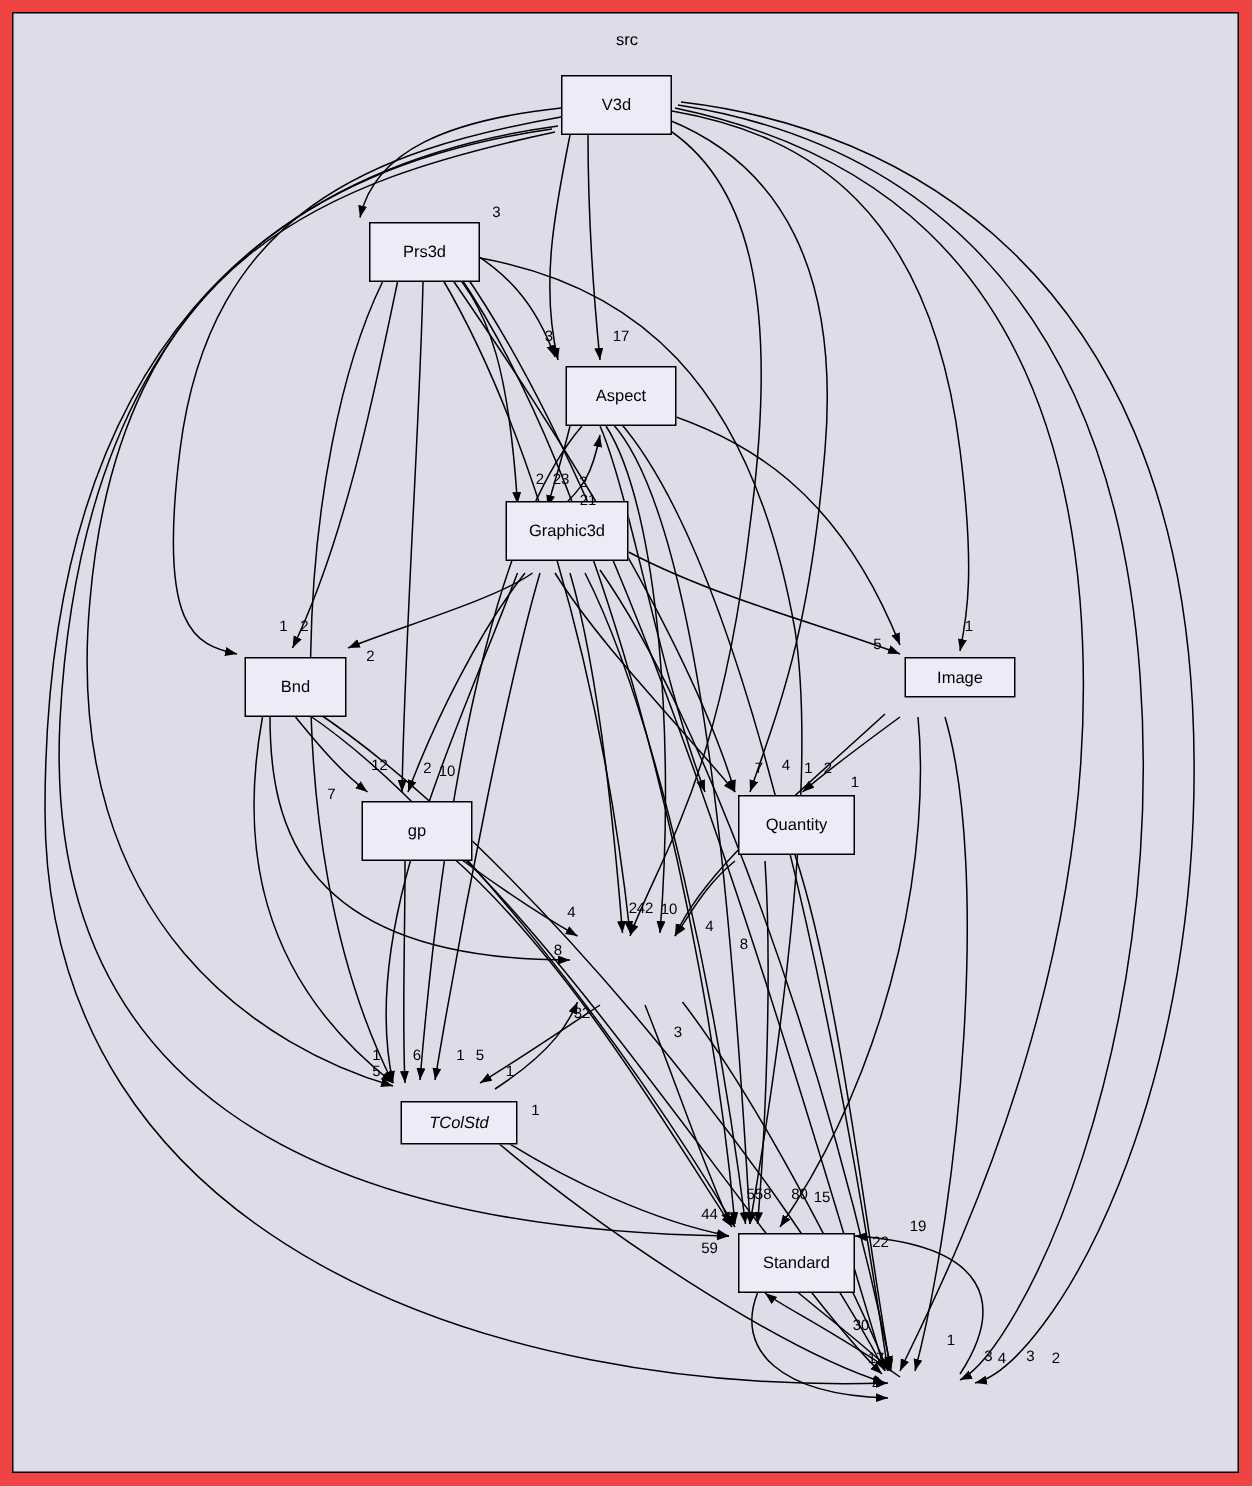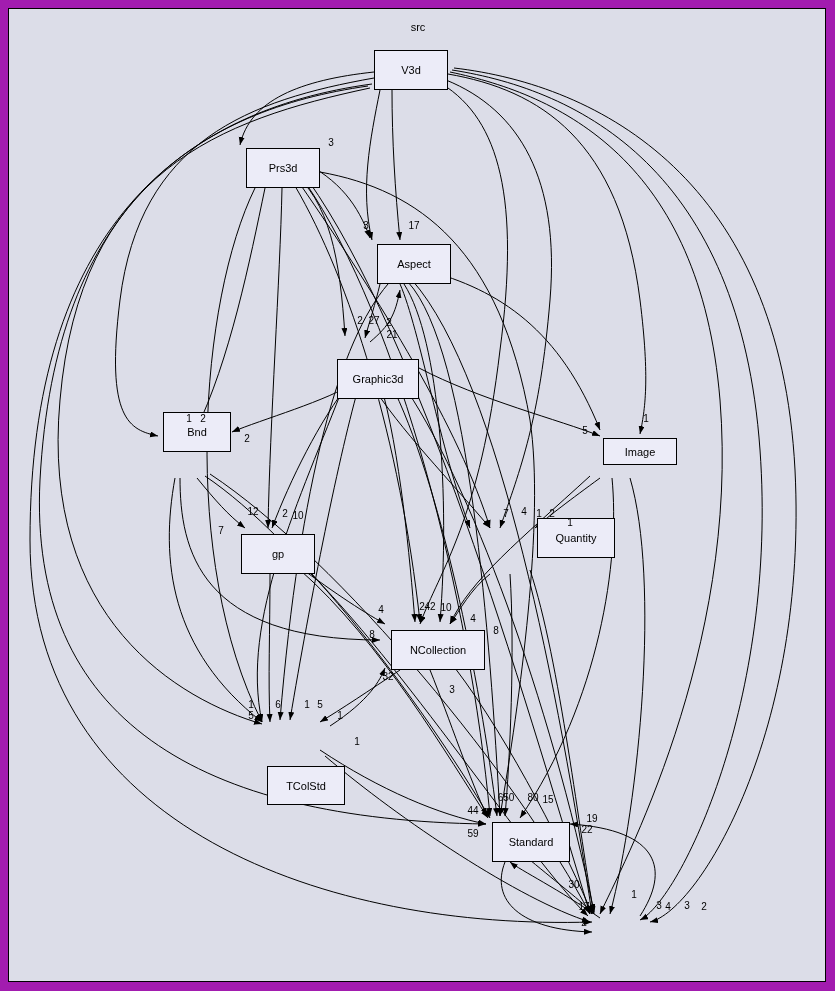--- a/index.html
+++ b/index.html
@@ -4,21 +4,21 @@
 <style>
   html, body {
     margin: 0;
     padding: 0;
     background: #ffffff;
   }
   #canvas {
     position: relative;
     width: 835px;
     height: 991px;
-    background: #a21caf;
+    background: #ef4444;
     font-family: "Liberation Sans", sans-serif;
     overflow: hidden;
   }
   #cluster-box {
     position: absolute;
     left: 8px;
     top: 8px;
     width: 818px;
     height: 974px;
     background: #dcdde8;
@@ -161,52 +161,49 @@
 
   <div class="node" style="left:374px;top:50px;width:74px;height:40px;">
     <span>V3d</span>
   </div>
   <div class="node" style="left:246px;top:148px;width:74px;height:40px;">
     <span>Prs3d</span>
   </div>
   <div class="node" style="left:377px;top:244px;width:74px;height:40px;align-items:center;">
     <span>Aspect</span>
   </div>
-  <div class="node" style="left:337px;top:359px;width:82px;height:40px;">
+  <div class="node" style="left:337px;top:334px;width:82px;height:40px;">
     <span>Graphic3d</span>
   </div>
-  <div class="node" style="left:163px;top:412px;width:68px;height:40px;">
+  <div class="node" style="left:163px;top:438px;width:68px;height:40px;">
     <span>Bnd</span>
   </div>
   <div class="node" style="left:603px;top:438px;width:74px;height:27px;">
     <span>Image</span>
   </div>
   <div class="node" style="left:241px;top:534px;width:74px;height:40px;">
     <span>gp</span>
   </div>
-  <div class="node" style="left:492px;top:518px;width:78px;height:40px;margin-left:45px;">
+  <div class="node" style="left:492px;top:530px;width:78px;height:40px;">
     <span>Quantity</span>
   </div>
-  <div class="node" style="left:391px;top:630px;width:94px;height:40px;">
-    <span>NCollection</span>
-  </div>
-  <div class="node" style="left:267px;top:766px;width:78px;height:39px;">
+  <div class="node" style="left:267px;top:734px;width:78px;height:29px;font-style:italic;">
     <span>TColStd</span>
   </div>
   <div class="node" style="left:492px;top:822px;width:78px;height:40px;">
     <span>Standard</span>
   </div>
 
   <div id="edge-labels">
       <div class="edge-label" style="left: 331px; top: 142px;">3</div>
       <div class="edge-label" style="left: 366px; top: 225px;">3</div>
       <div class="edge-label" style="left: 414px; top: 225px;">17</div>
       <div class="edge-label" style="left: 392px; top: 306px; margin-top: 28px;">21</div>
       <div class="edge-label" style="left: 360px; top: 320px;">2</div>
-      <div class="edge-label" style="left: 374px; top: 320px;">27</div>
+      <div class="edge-label" style="left: 374px; top: 320px;">23</div>
       <div class="edge-label" style="left: 389px; top: 322px;">2</div>
       <div class="edge-label" style="left: 189px; top: 418px;">1</div>
       <div class="edge-label" style="left: 203px; top: 418px;">2</div>
       <div class="edge-label" style="left: 247px; top: 438px;">2</div>
       <div class="edge-label" style="left: 646px; top: 418px;">1</div>
       <div class="edge-label" style="left: 585px; top: 430px;">5</div>
       <div class="edge-label" style="left: 221px; top: 530px;">7</div>
       <div class="edge-label" style="left: 253px; top: 511px;">12</div>
       <div class="edge-label" style="left: 285px; top: 513px;">2</div>
       <div class="edge-label" style="left: 298px; top: 515px;">10</div>
@@ -225,25 +222,25 @@
       <div class="edge-label" style="left: 388px; top: 676px;">32</div>
       <div class="edge-label" style="left: 452px; top: 689px;">3</div>
       <div class="edge-label" style="left: 251px; top: 704px;">1</div>
       <div class="edge-label" style="left: 251px; top: 715px;">5</div>
       <div class="edge-label" style="left: 278px; top: 704px;">6</div>
       <div class="edge-label" style="left: 307px; top: 704px;">1</div>
       <div class="edge-label" style="left: 320px; top: 704px;">5</div>
       <div class="edge-label" style="left: 340px; top: 715px;">1</div>
       <div class="edge-label" style="left: 357px; top: 741px;">1</div>
       <div class="edge-label" style="left: 473px; top: 810px;">44</div>
-      <div class="edge-label" style="left: 506px; top: 797px;">650</div>
+      <div class="edge-label" style="left: 506px; top: 797px;">558</div>
       <div class="edge-label" style="left: 533px; top: 797px;">80</div>
       <div class="edge-label" style="left: 548px; top: 799px;">15</div>
       <div class="edge-label" style="left: 473px; top: 833px;">59</div>
-      <div class="edge-label" style="left: 592px; top: 818px;">19</div>
+      <div class="edge-label" style="left: 612px; top: 818px;">19</div>
       <div class="edge-label" style="left: 587px; top: 829px;">22</div>
       <div class="edge-label" style="left: 574px; top: 884px;">30</div>
       <div class="edge-label" style="left: 584px; top: 906px;">17</div>
       <div class="edge-label" style="left: 584px; top: 922px;">2</div>
       <div class="edge-label" style="left: 634px; top: 894px;">1</div>
       <div class="edge-label" style="left: 659px; top: 905px;">3</div>
       <div class="edge-label" style="left: 668px; top: 906px;">4</div>
       <div class="edge-label" style="left: 687px; top: 905px;">3</div>
       <div class="edge-label" style="left: 704px; top: 906px;">2</div>
     </div>

